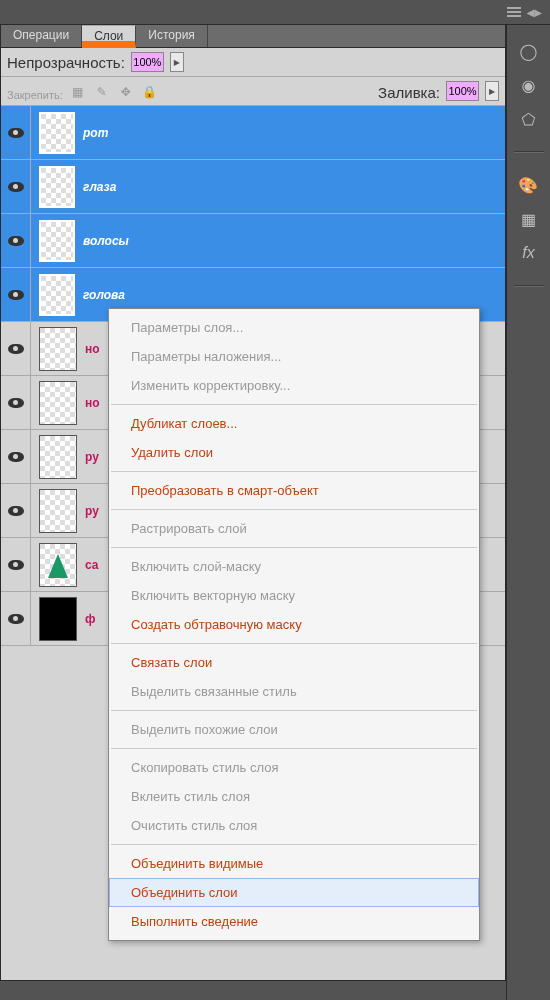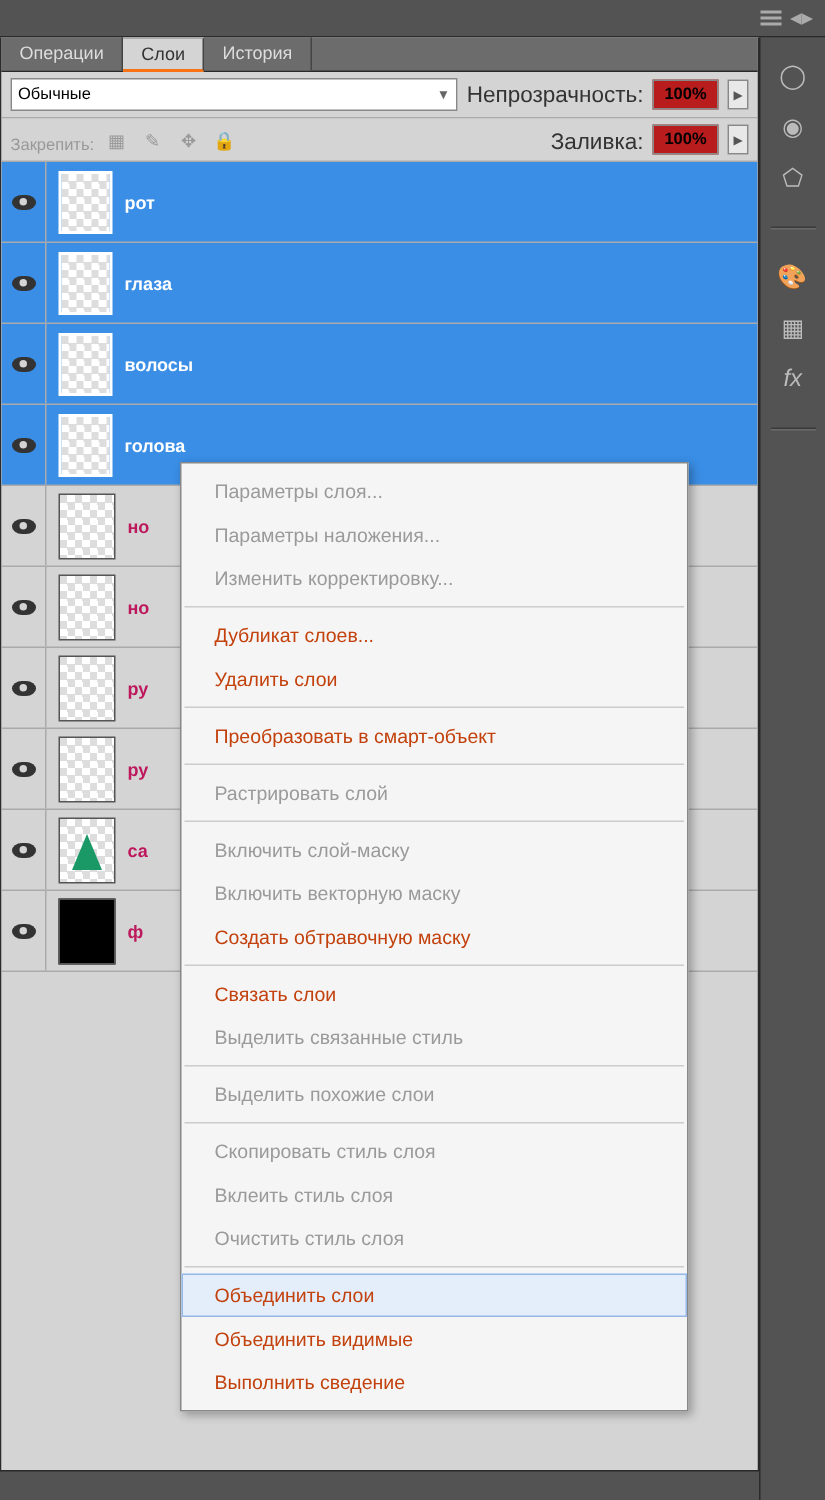--- a/index.html
+++ b/index.html
@@ -8,53 +8,53 @@
     .top-bar { height: 25px; background: #535353; border-bottom: 1px solid #2a2a2a; display: flex; align-items: center; justify-content: flex-end; padding-right: 8px; gap: 6px; }
     .top-bar-lines { width: 14px; height: 10px; display: flex; flex-direction: column; justify-content: space-between; cursor: pointer; }
     .top-bar-lines span { height: 2px; background: #aaa; }
     .top-bar-arrow { color: #aaa; font-size: 10px; }
     
     .main-area { display: flex; height: calc(100% - 25px); }
     .panel { flex: 1; background: #d4d4d4; border: 1px solid #2a2a2a; border-top: none; display: flex; flex-direction: column; }
     
     .tabs { display: flex; background: #6c6c6c; height: 23px; border-bottom: 1px solid #2a2a2a; }
     .tab { padding: 3px 12px; font-size: 12px; color: #ddd; border-right: 1px solid #444; cursor: pointer; background: #6c6c6c; }
-    .tab.active { background: #d4d4d4; color: #333; border-top: 1px solid #aaa; border-bottom: 2px solid #f97316; margin-bottom: -1px; }
+    .tab.active { background: #d4d4d4; color: #333; border-top: 1px solid #aaa; border-bottom: 7px solid #f97316; margin-bottom: -1px; }
     
     .controls-row { display: flex; align-items: center; padding: 4px 6px; gap: 6px; background: #d4d4d4; border-bottom: 1px solid #aaa; }
     .blend-select { flex: 1; height: 22px; background: #fff; border: 1px solid #888; font-size: 11px; padding: 2px 4px; display: flex; align-items: center; justify-content: space-between; }
     .blend-select .arrow { font-size: 9px; color: #666; }
     .label { font-size: 15px; color: #333; }
-    .pct-box { width: 44px; height: 20px; background: #b91c1c; border: 1px solid #888; font-size: 11px; text-align: center; display: flex; align-items: center; justify-content: center; font-weight: bold; }
+    .pct-box { width: 33px; height: 20px; background: #f0abfc; border: 1px solid #888; font-size: 11px; text-align: center; display: flex; align-items: center; justify-content: center; }
     .pct-arrow { width: 14px; height: 20px; background: #e8e8e8; border: 1px solid #888; display: flex; align-items: center; justify-content: center; font-size: 8px; color: #555; }
     
     .lock-row { display: flex; align-items: flex-end; padding: 4px 6px; gap: 6px; background: #d4d4d4; border-bottom: 1px solid #aaa; }
     .lock-label { font-size: 11px; color: #999; }
     .lock-icon { width: 18px; height: 18px; display: flex; align-items: center; justify-content: center; font-size: 12px; color: #999; }
     .spacer { flex: 1; }
     
     .layers-list { flex: 1; background: #d4d4d4; overflow-y: auto; }
     .layer-row { display: flex; align-items: center; height: 54px; border-bottom: 1px solid #aaa; }
     .layer-row.selected { background: #3a8ee6; }
     .eye-col { width: 30px; height: 100%; display: flex; align-items: center; justify-content: center; border-right: 1px solid #aaa; }
     .eye-icon { width: 16px; height: 10px; background: #333; border-radius: 50% / 60%; position: relative; }
     .eye-icon::after { content: ''; position: absolute; width: 5px; height: 5px; background: #d4d4d4; border-radius: 50%; top: 2.5px; left: 5.5px; }
     .thumb { width: 38px; height: 44px; margin: 0 8px; border: 1px solid #555; background: repeating-conic-gradient(#fff 0% 25%, #ddd 0% 50%) 0 0/10px 10px; position: relative; }
     .thumb.black { background: #000; }
     .thumb-tree::after { content: ''; position: absolute; left: 50%; bottom: 8px; transform: translateX(-50%); border-left: 10px solid transparent; border-right: 10px solid transparent; border-bottom: 24px solid #1a9966; }
     .layer-name { font-size: 12px; font-weight: bold; color: #be185d; }
-    .layer-row.selected .layer-name { color: #fff; }
+    .layer-row.selected .layer-name { color: #fff; font-style: italic; }
     .layer-row.selected .thumb { border: 2px solid #fff; width: 36px; height: 42px; }
     
     .sidebar { width: 44px; background: #535353; border-left: 1px solid #2a2a2a; display: flex; flex-direction: column; align-items: center; padding-top: 6px; gap: 12px; }
     .sidebar-group { display: flex; flex-direction: column; gap: 10px; align-items: center; padding: 8px 0; }
     .sidebar hr { width: 30px; border: none; border-top: 1px solid #3a3a3a; border-bottom: 1px solid #6a6a6a; }
     .side-icon { width: 24px; height: 24px; display: flex; align-items: center; justify-content: center; color: #bbb; font-size: 16px; cursor: pointer; }
     
-    .context-menu { position: absolute; left: 120px; top: 308px; width: 339px; background: #f5f5f5; border: 1px solid #888; box-shadow: 2px 2px 6px rgba(0,0,0,0.3); padding: 4px 0; z-index: 100; }
+    .context-menu { position: absolute; left: 108px; top: 308px; width: 372px; background: #f5f5f5; border: 1px solid #888; box-shadow: 2px 2px 6px rgba(0,0,0,0.3); padding: 4px 0; z-index: 100; }
     .menu-item { padding: 7px 22px; font-size: 13px; color: #c2410c; cursor: pointer; }
     .menu-item.disabled { color: #9a9a9a; cursor: default; }
     .menu-item.highlighted { background: #e4eefb; border: 1px solid #95b8e8; padding: 6px 21px; }
     .menu-sep { height: 1px; background: #ccc; margin: 4px 2px; }
     
     .bottom-bar { position: absolute; bottom: 0; left: 0; right: 44px; height: 20px; background: #535353; border-top: 1px solid #2a2a2a; }
   </style>
 </head>
 <body>
 
@@ -70,24 +70,20 @@
 <div class="main-area">
   <div class="panel">
 
     <div class="tabs">
       <div class="tab">Операции</div>
       <div class="tab active">Слои</div>
       <div class="tab">История</div>
     </div>
 
     <div class="controls-row">
-      <div class="blend-select">
-        <span>Обычные</span>
-        <span class="arrow">▼</span>
-      </div>
       <span class="label">Непрозрачность:</span>
       <div class="pct-box">100%</div>
       <div class="pct-arrow">▶</div>
     </div>
 
     <div class="lock-row">
       <span class="lock-label">Закрепить:</span>
       <span class="lock-icon">▦</span>
       <span class="lock-icon">✎</span>
       <span class="lock-icon">✥</span>
@@ -208,18 +204,18 @@
     <div class="menu-sep"></div>
     <div class="menu-item">Связать слои</div>
     <div class="menu-item disabled">Выделить связанные стиль</div>
     <div class="menu-sep"></div>
     <div class="menu-item disabled">Выделить похожие слои</div>
     <div class="menu-sep"></div>
     <div class="menu-item disabled">Скопировать стиль слоя</div>
     <div class="menu-item disabled">Вклеить стиль слоя</div>
     <div class="menu-item disabled">Очистить стиль слоя</div>
     <div class="menu-sep"></div>
+    <div class="menu-item">Объединить видимые</div>
     <div class="menu-item highlighted">Объединить слои</div>
-    <div class="menu-item">Объединить видимые</div>
     <div class="menu-item">Выполнить сведение</div>
   </div>
 
 <div class="bottom-bar"></div>
 
 </body></html>

